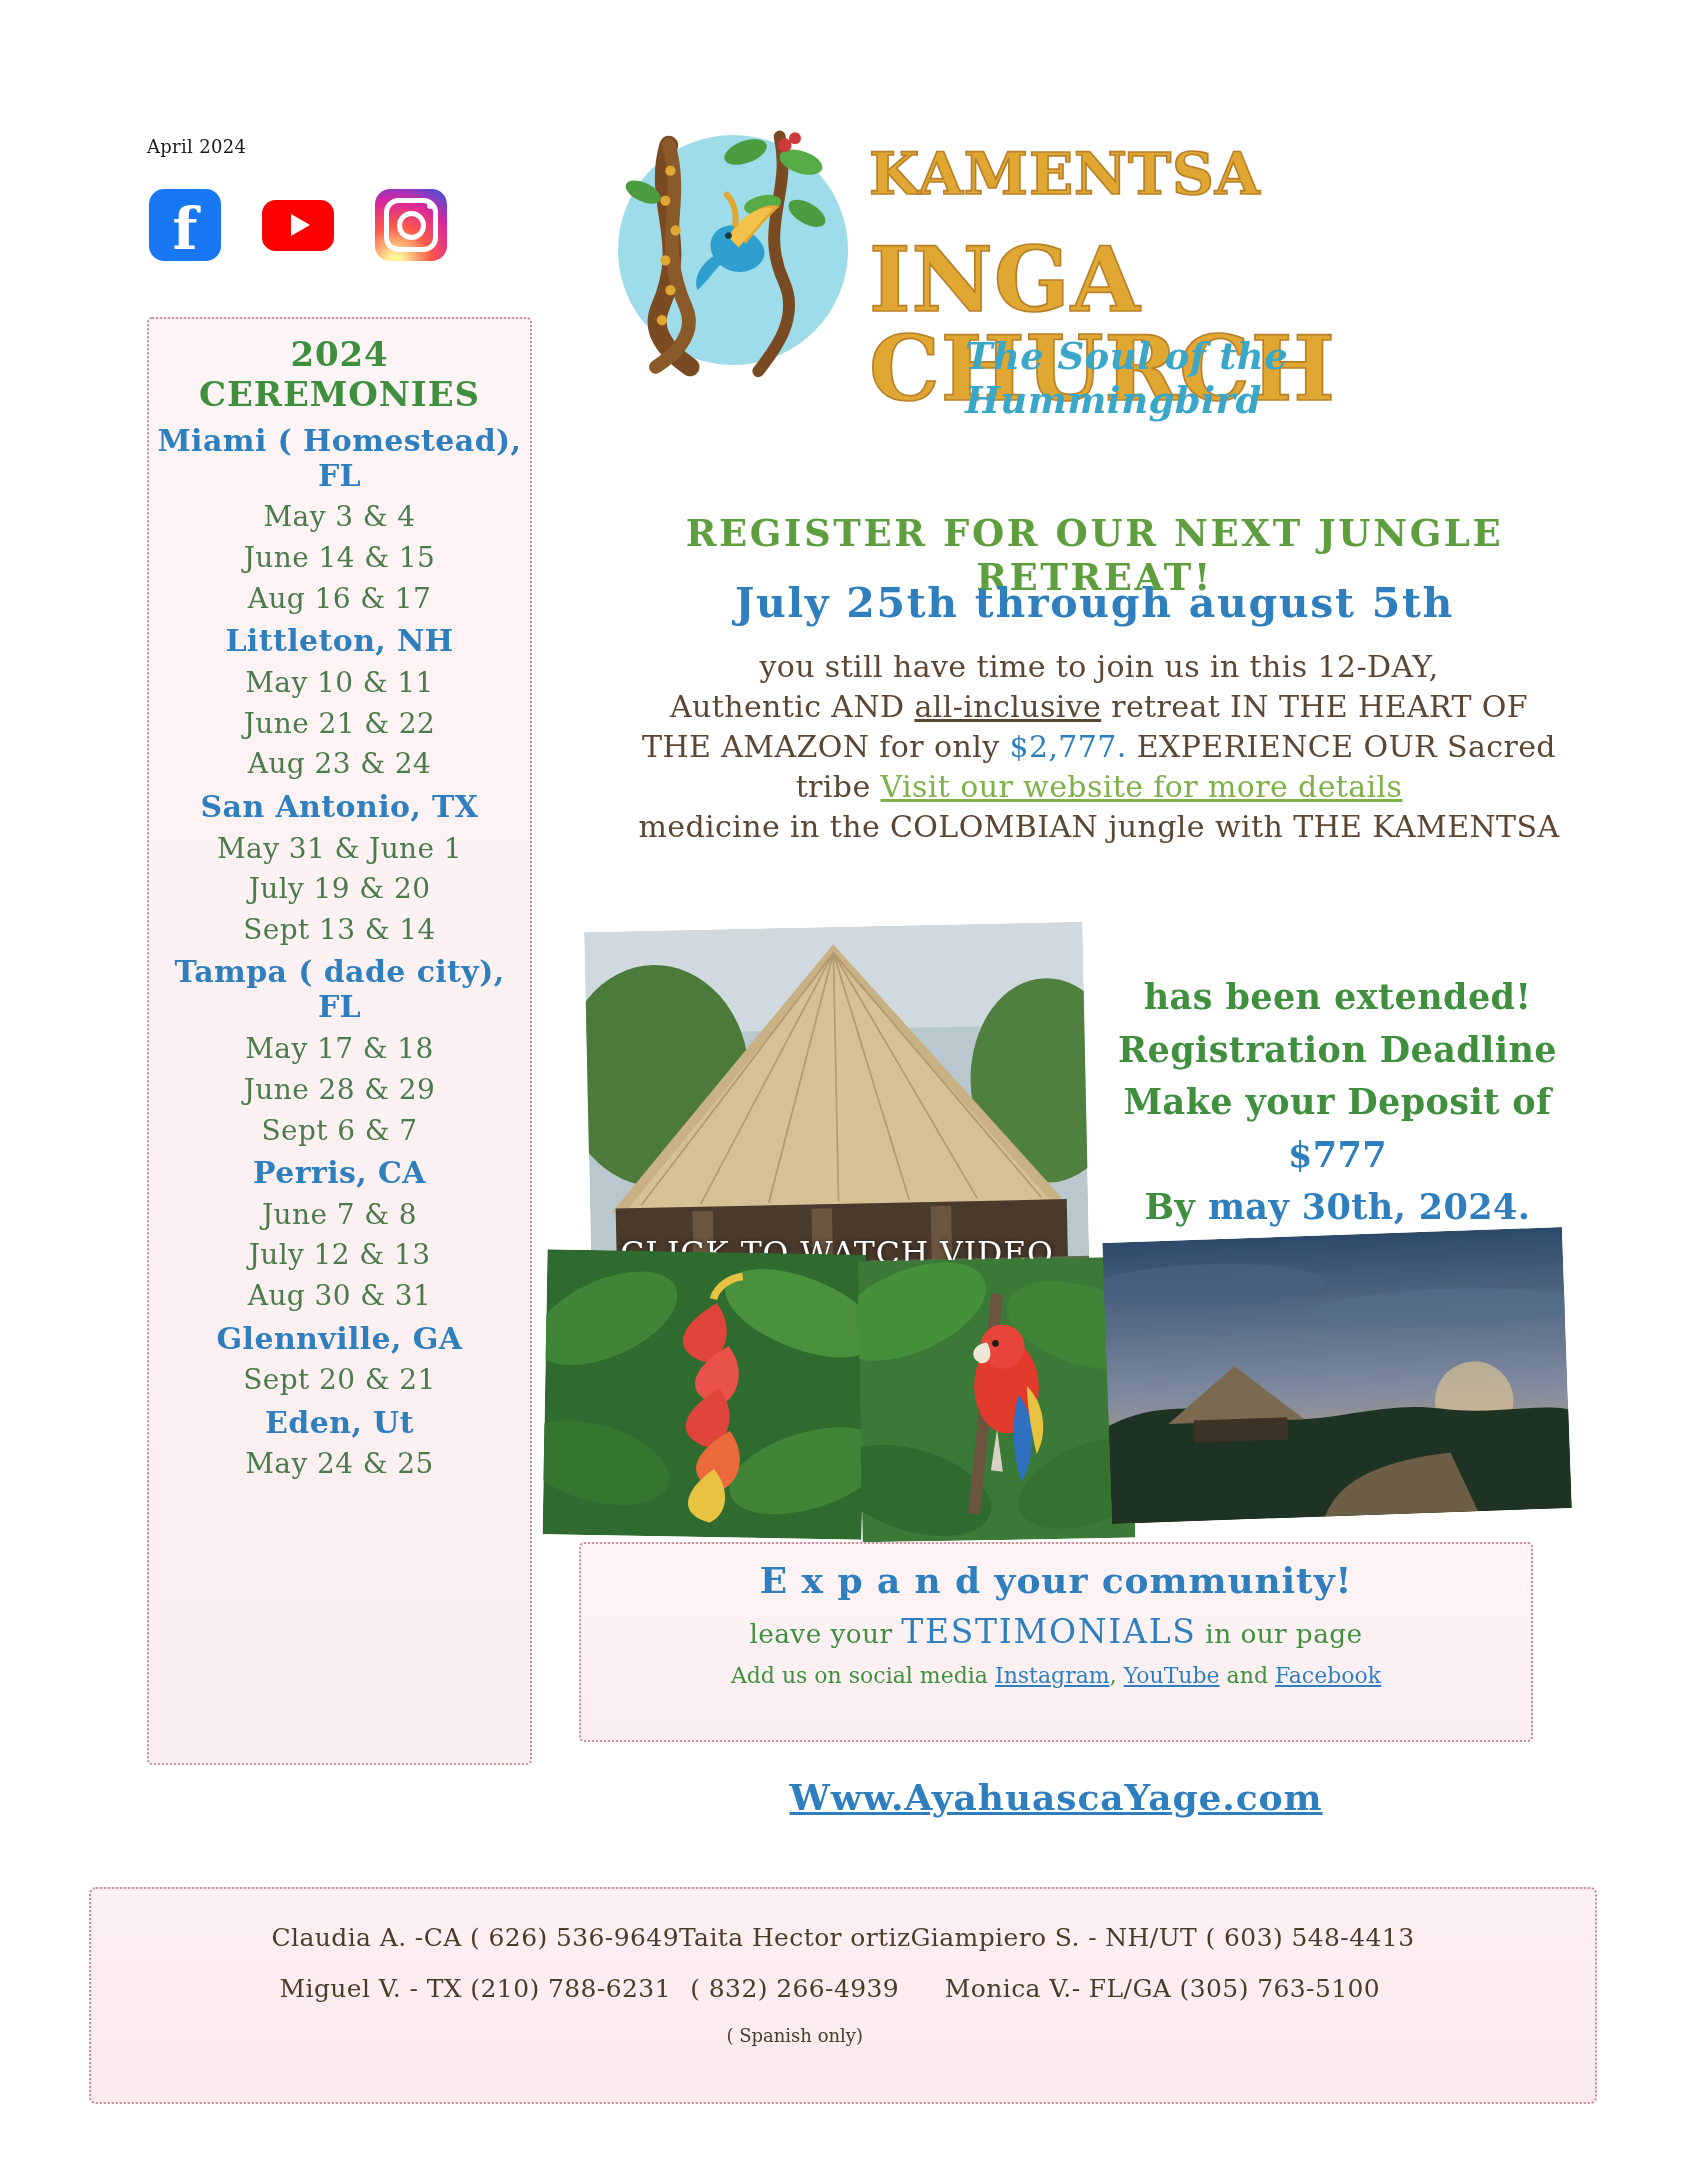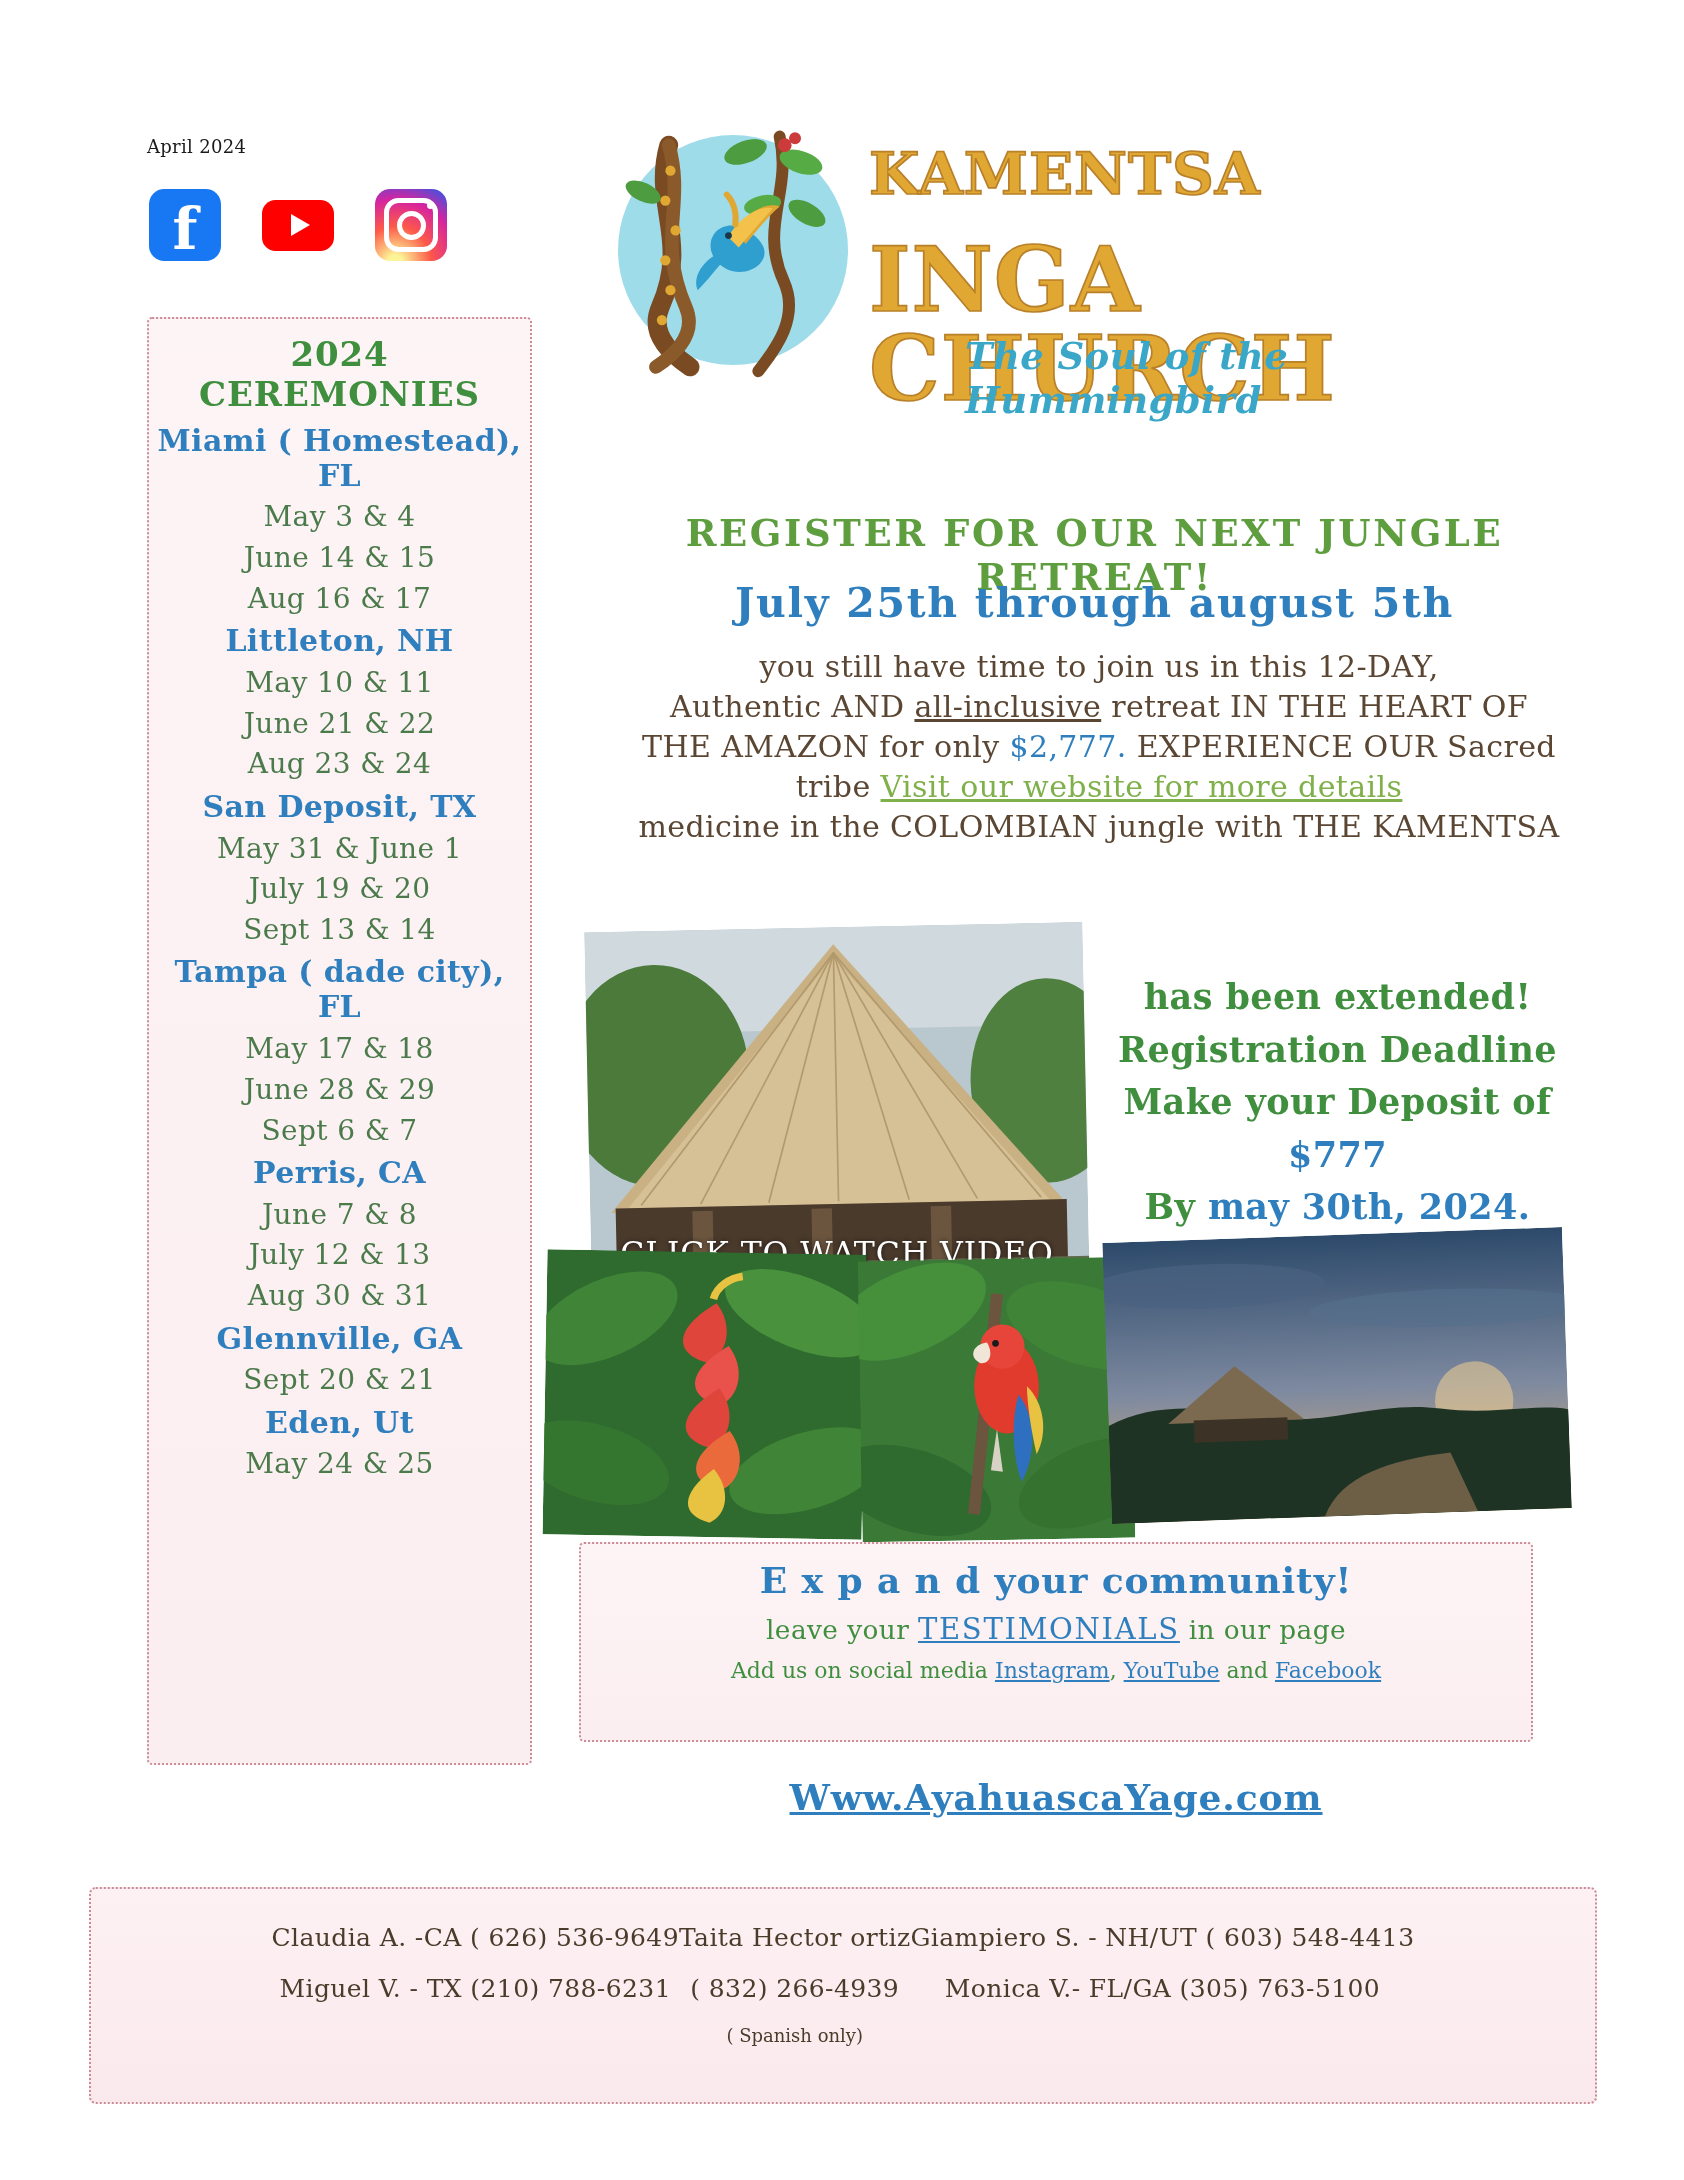--- a/index.html
+++ b/index.html
@@ -251,21 +251,21 @@
     color: #2f7fbe;
     letter-spacing: 0.9px;
   }
   .expand-line {
     font-family: "DejaVu Serif", serif;
     font-size: 26.4px;
     color: #3f8f3f;
     margin-top: 11px;
     letter-spacing: 0.4px;
   }
-  .expand-line .tst { color: #2f7fbe; text-decoration: underline; font-size: 29px; letter-spacing:1.7px;}
+  .expand-line .tst { color: #2f7fbe; font-size: 33px; letter-spacing:1.7px;}
   .expand-small {
     font-family: "DejaVu Serif", serif;
     font-size: 22px;
     color: #3f8f3f;
     margin-top: 12px;
   }
   .expand-small .ln { color: #2f7fbe; text-decoration: underline; }
 
   
   .website {
@@ -378,21 +378,21 @@
   <div class="cer-city">Miami ( Homestead), FL</div>
   <div class="cer-date">May 3 &amp; 4</div>
   <div class="cer-date">June 14 &amp; 15</div>
   <div class="cer-date">Aug 16 &amp; 17</div>
 
   <div class="cer-city">Littleton, NH</div>
   <div class="cer-date">May 10 &amp; 11</div>
   <div class="cer-date">June 21 &amp; 22</div>
   <div class="cer-date">Aug 23 &amp; 24</div>
 
-  <div class="cer-city">San Deposit, TX</div>
+  <div class="cer-city">San Antonio, TX</div>
   <div class="cer-date">May 31 &amp; June 1</div>
   <div class="cer-date">July 19 &amp; 20</div>
   <div class="cer-date">Sept 13 &amp; 14</div>
 
   <div class="cer-city">Tampa ( dade city), FL</div>
   <div class="cer-date">May 17 &amp; 18</div>
   <div class="cer-date">June 28 &amp; 29</div>
   <div class="cer-date">Sept 6 &amp; 7</div>
 
   <div class="cer-city">Perris, CA</div>

